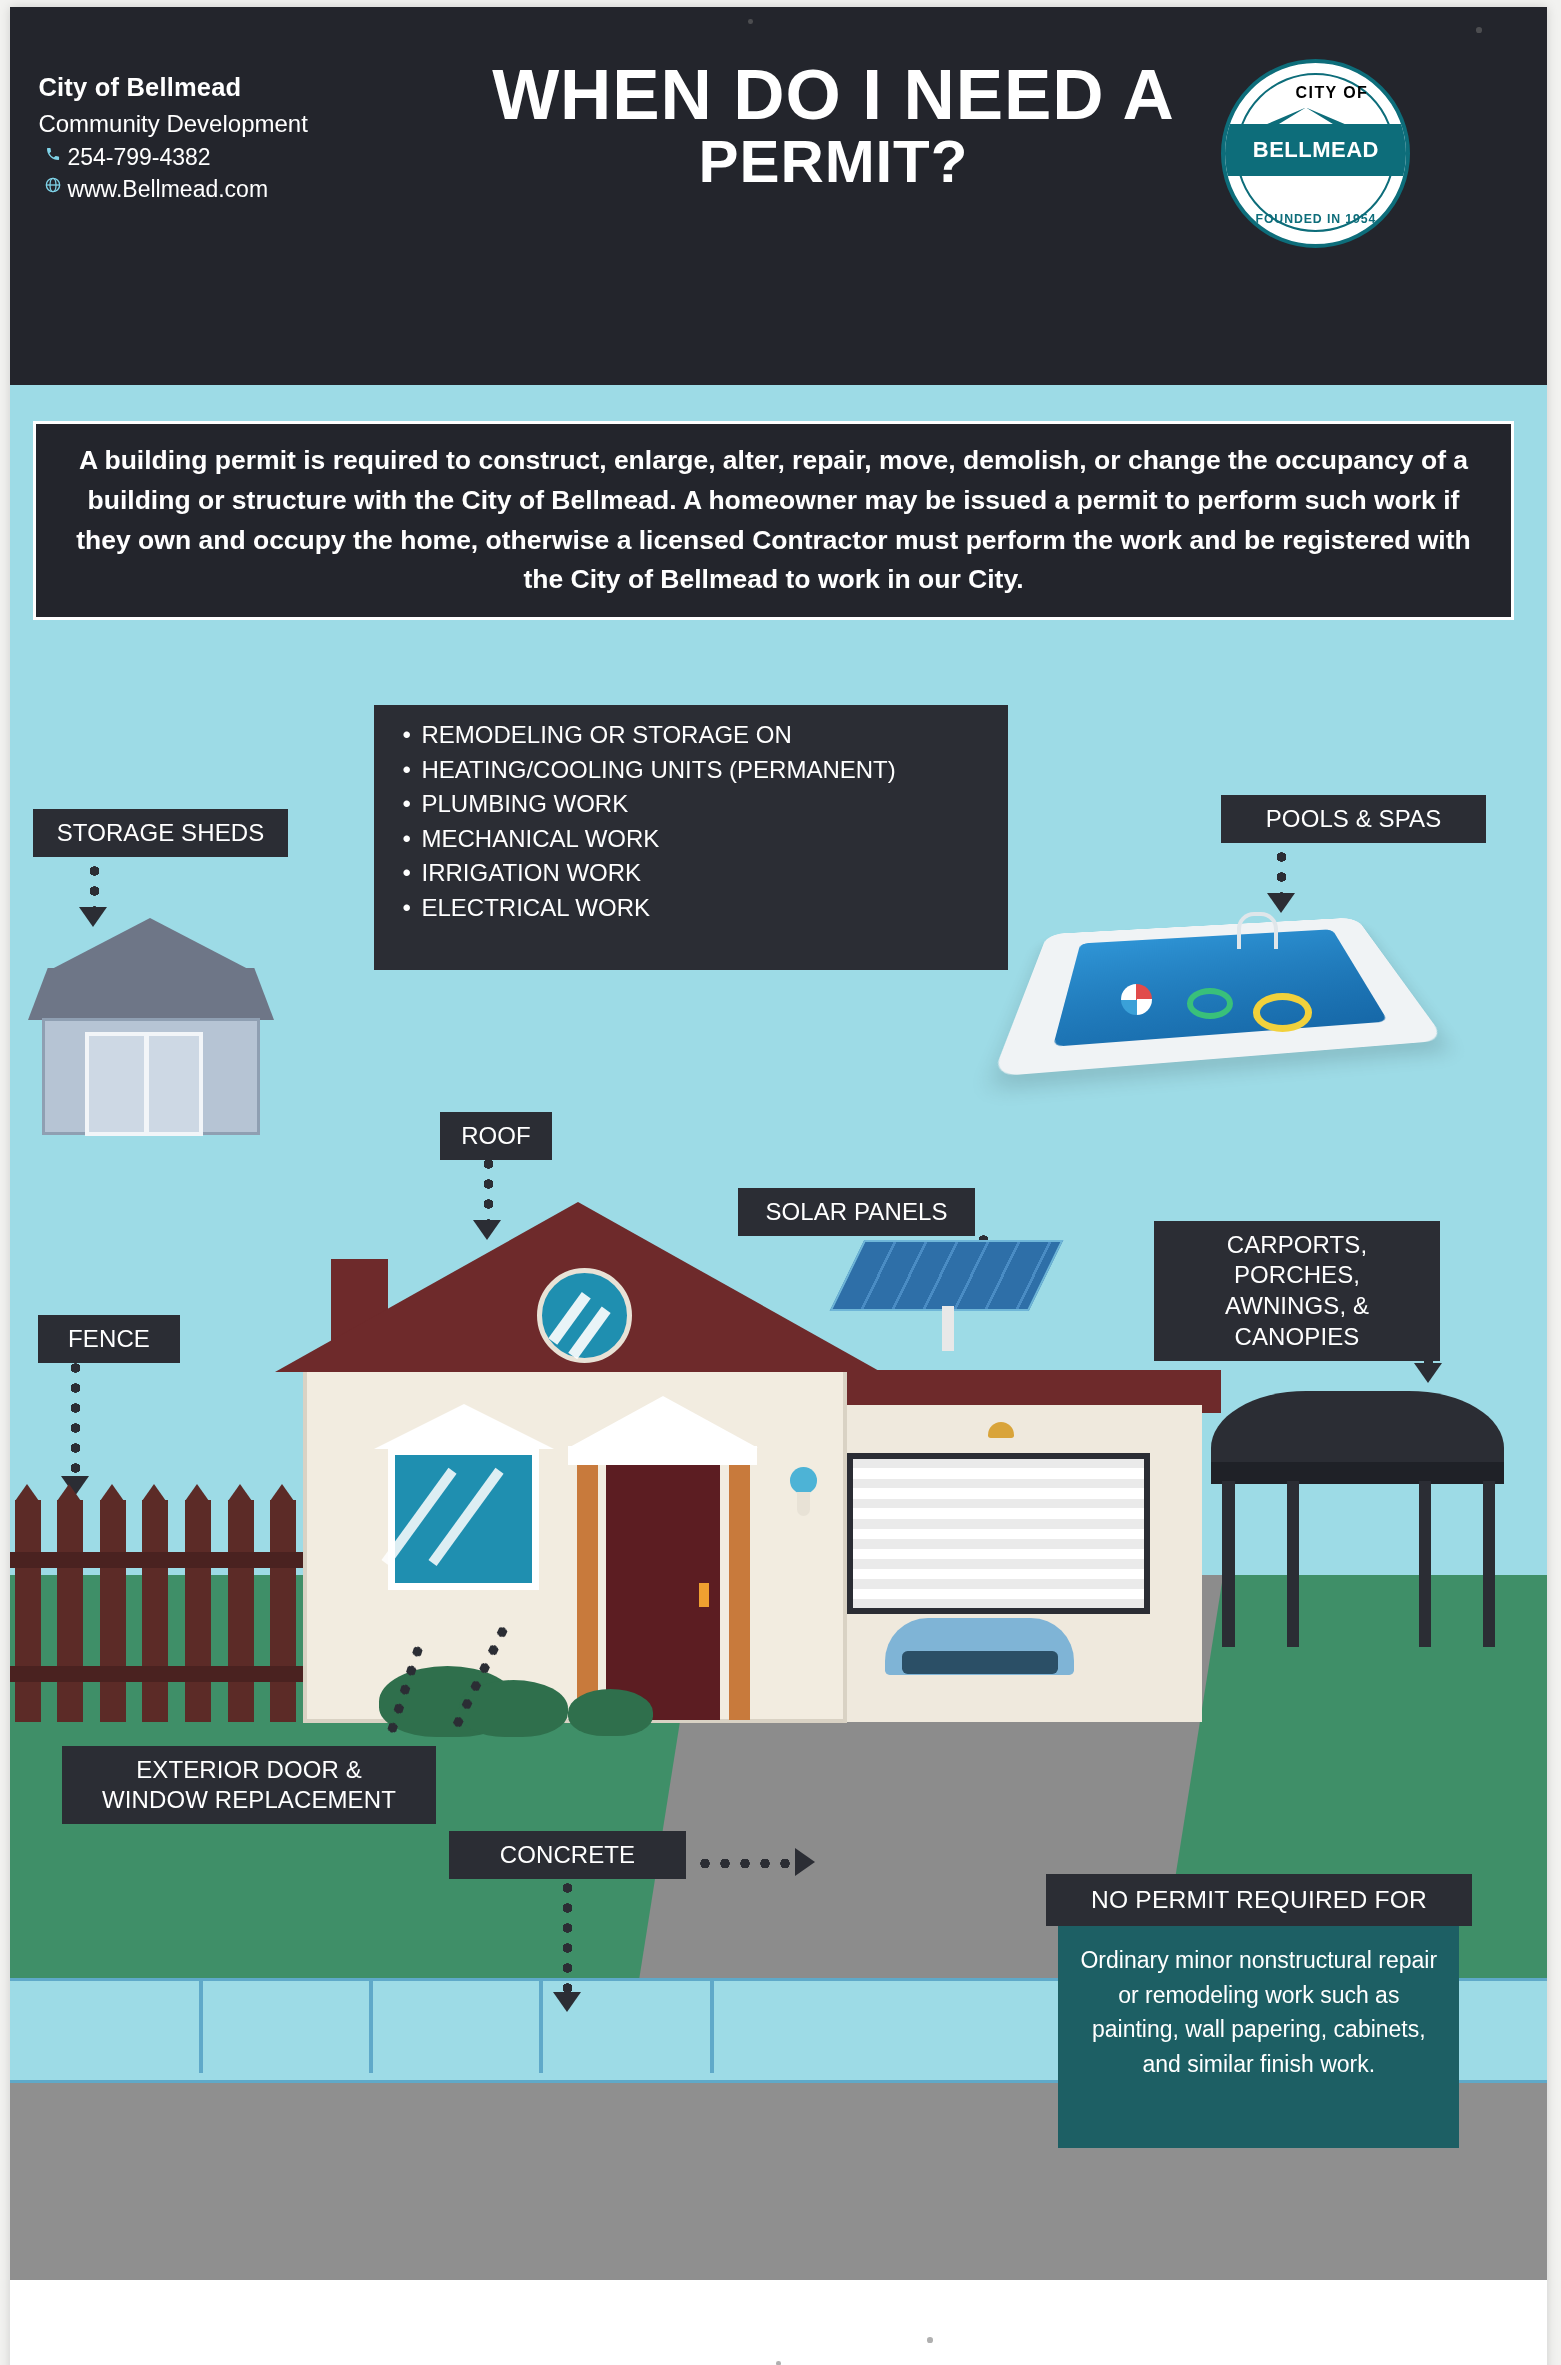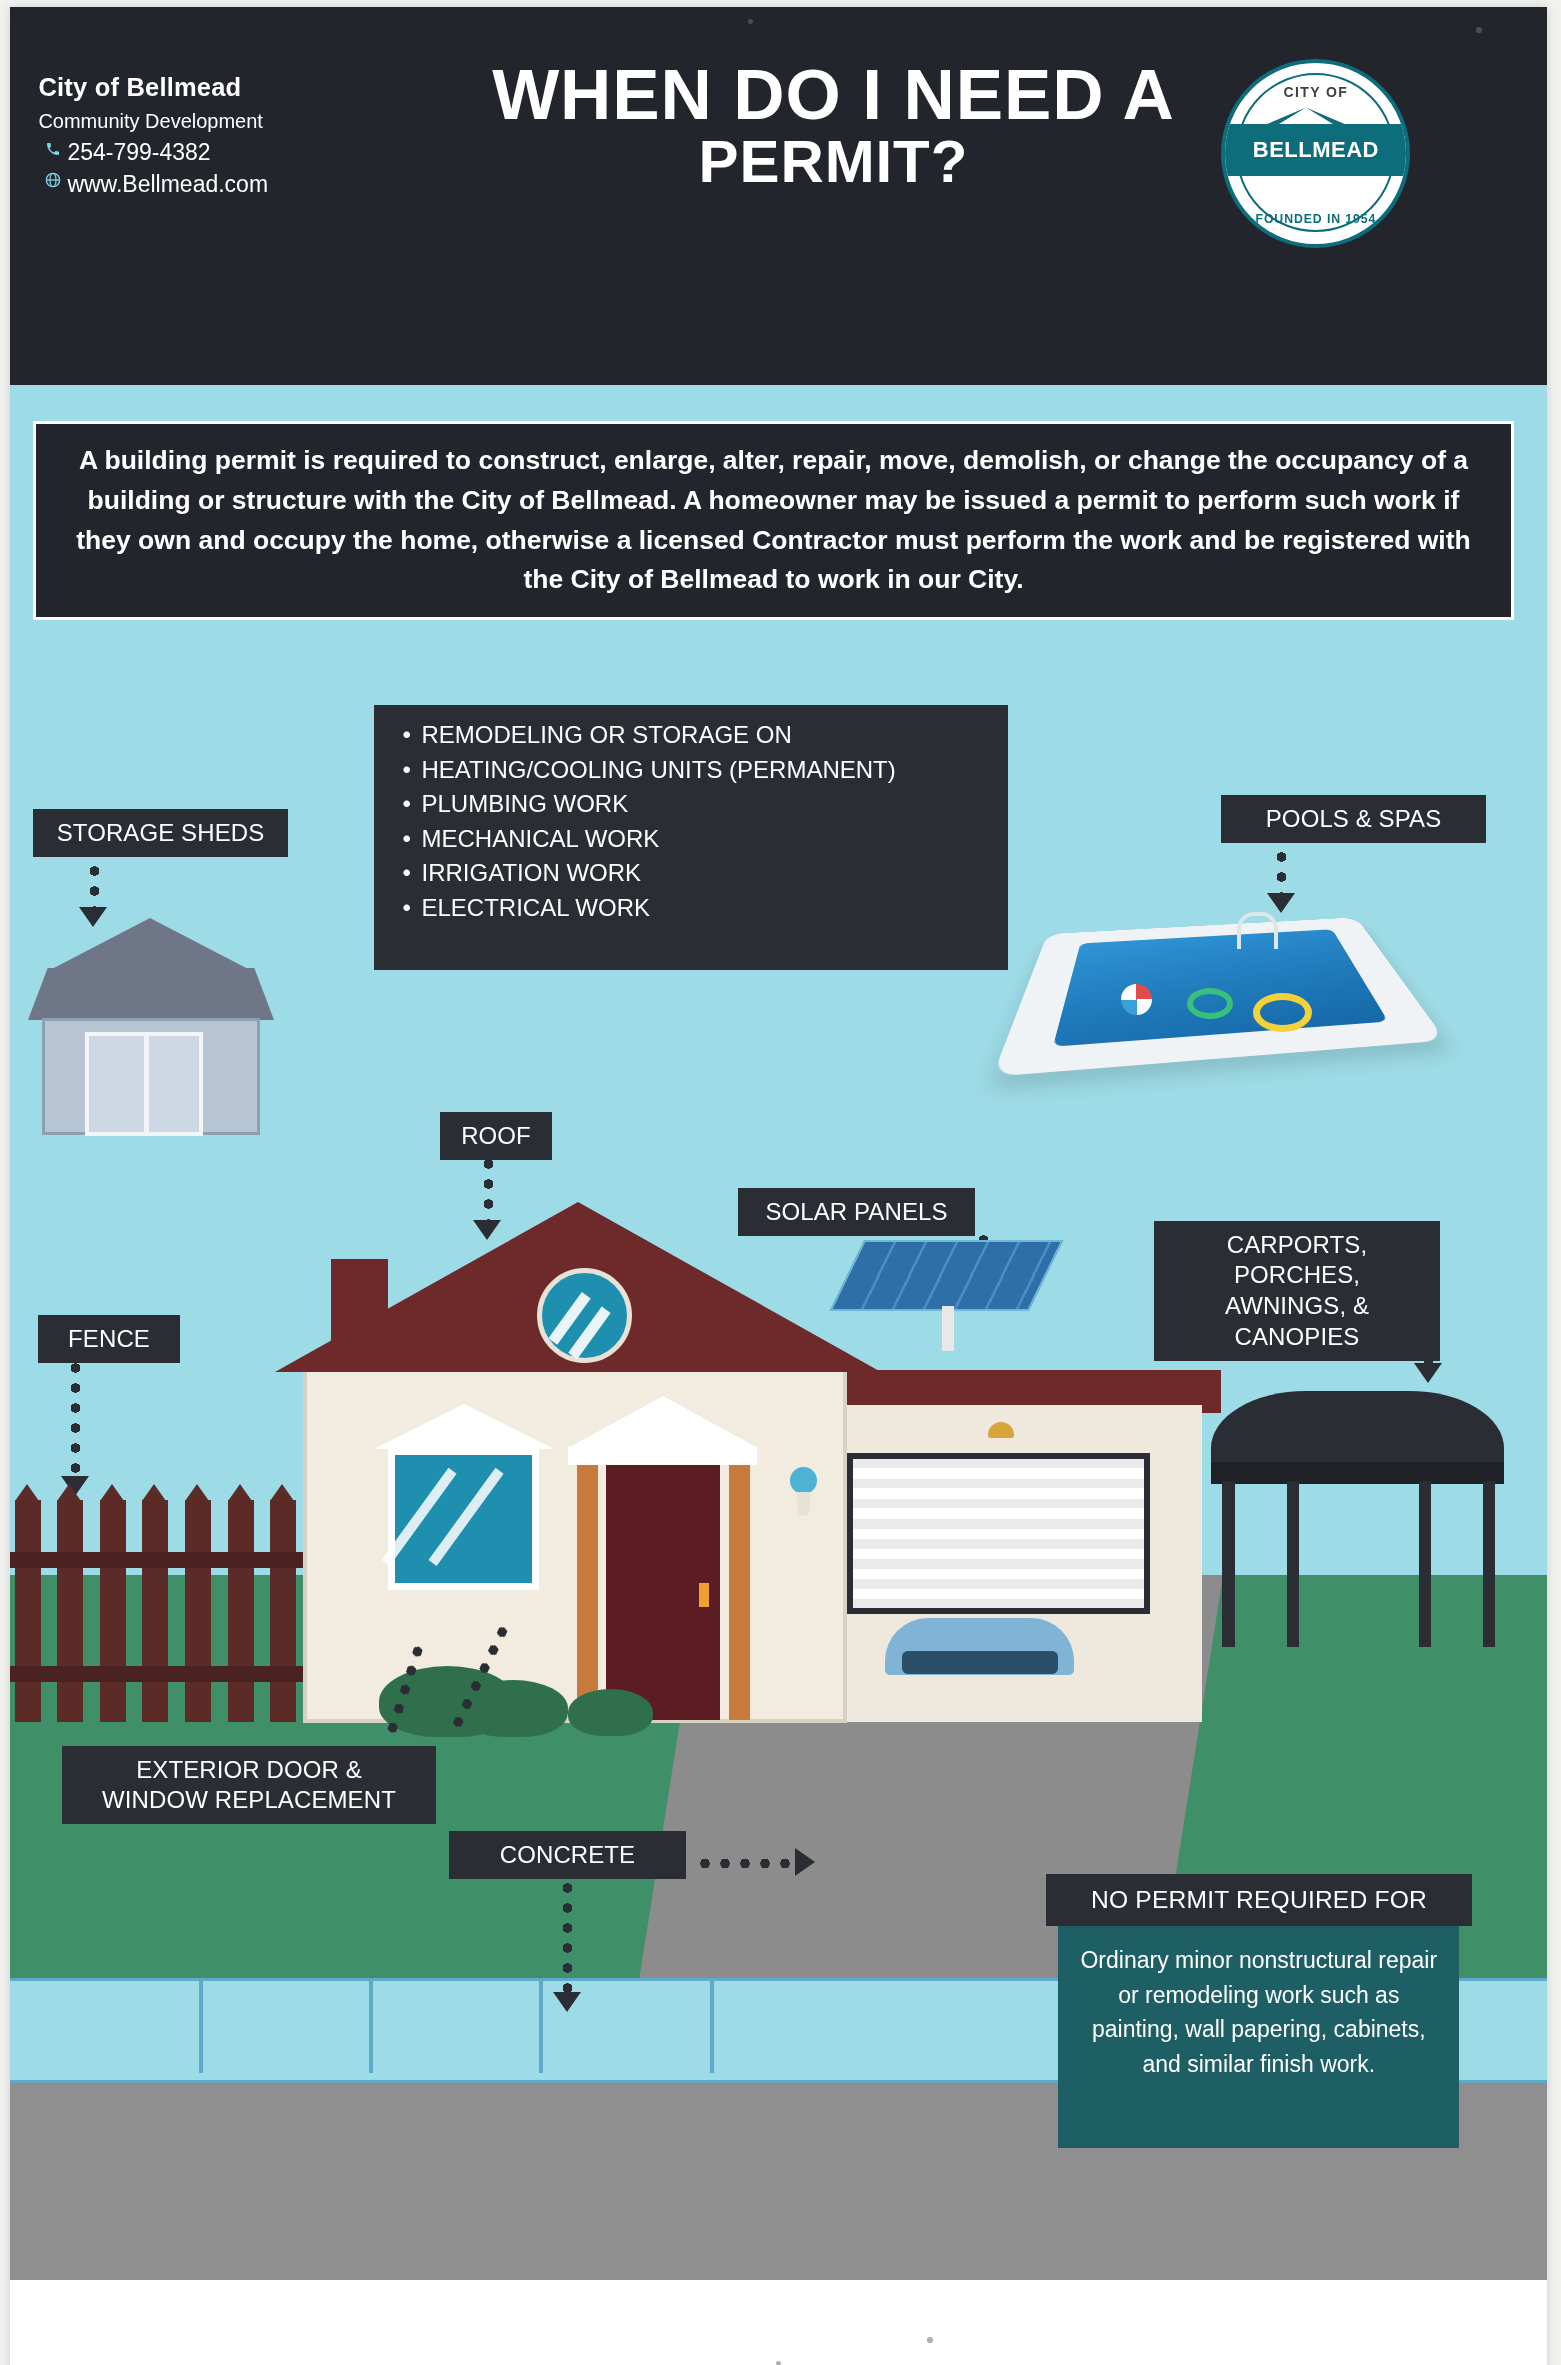--- a/index.html
+++ b/index.html
@@ -53,21 +53,21 @@
     width: 378px;
     color: #ffffff;
   }
   .org-name {
     font-size: 25.5px;
     font-weight: bold;
     letter-spacing: 0.2px;
     margin-bottom: 8.5px;
   }
   .org-dept {
-    font-size: 20px;
+    font-size: 24px;
     font-weight: 400;
     margin-bottom: 4.7px;
   }
   .contact-row {
     display: flex;
     align-items: flex-start;
     font-size: 23px;
     line-height: 1.3;
     margin-bottom: 1.9px;
   }
@@ -137,25 +137,25 @@
     justify-content: center;
   }
   .seal-band span {
     color: #ffffff;
     font-size: 22px;
     font-weight: bold;
     letter-spacing: 0.5px;
   }
   .seal-top {
     position: absolute;
-    left: 0; top: 21px;
+    left: 16px; top: 21px;
     width: 100%;
     text-align: center;
-    color: #404040;
-    font-size: 14px;
+    color: #000000;
+    font-size: 16px;
     font-weight: bold;
     letter-spacing: 1.4px;
   }
   .seal-bottom {
     position: absolute;
     left: 0; bottom: 18px;
     width: 100%;
     text-align: center;
     color: #0d6d7a;
     font-size: 12.3px;

